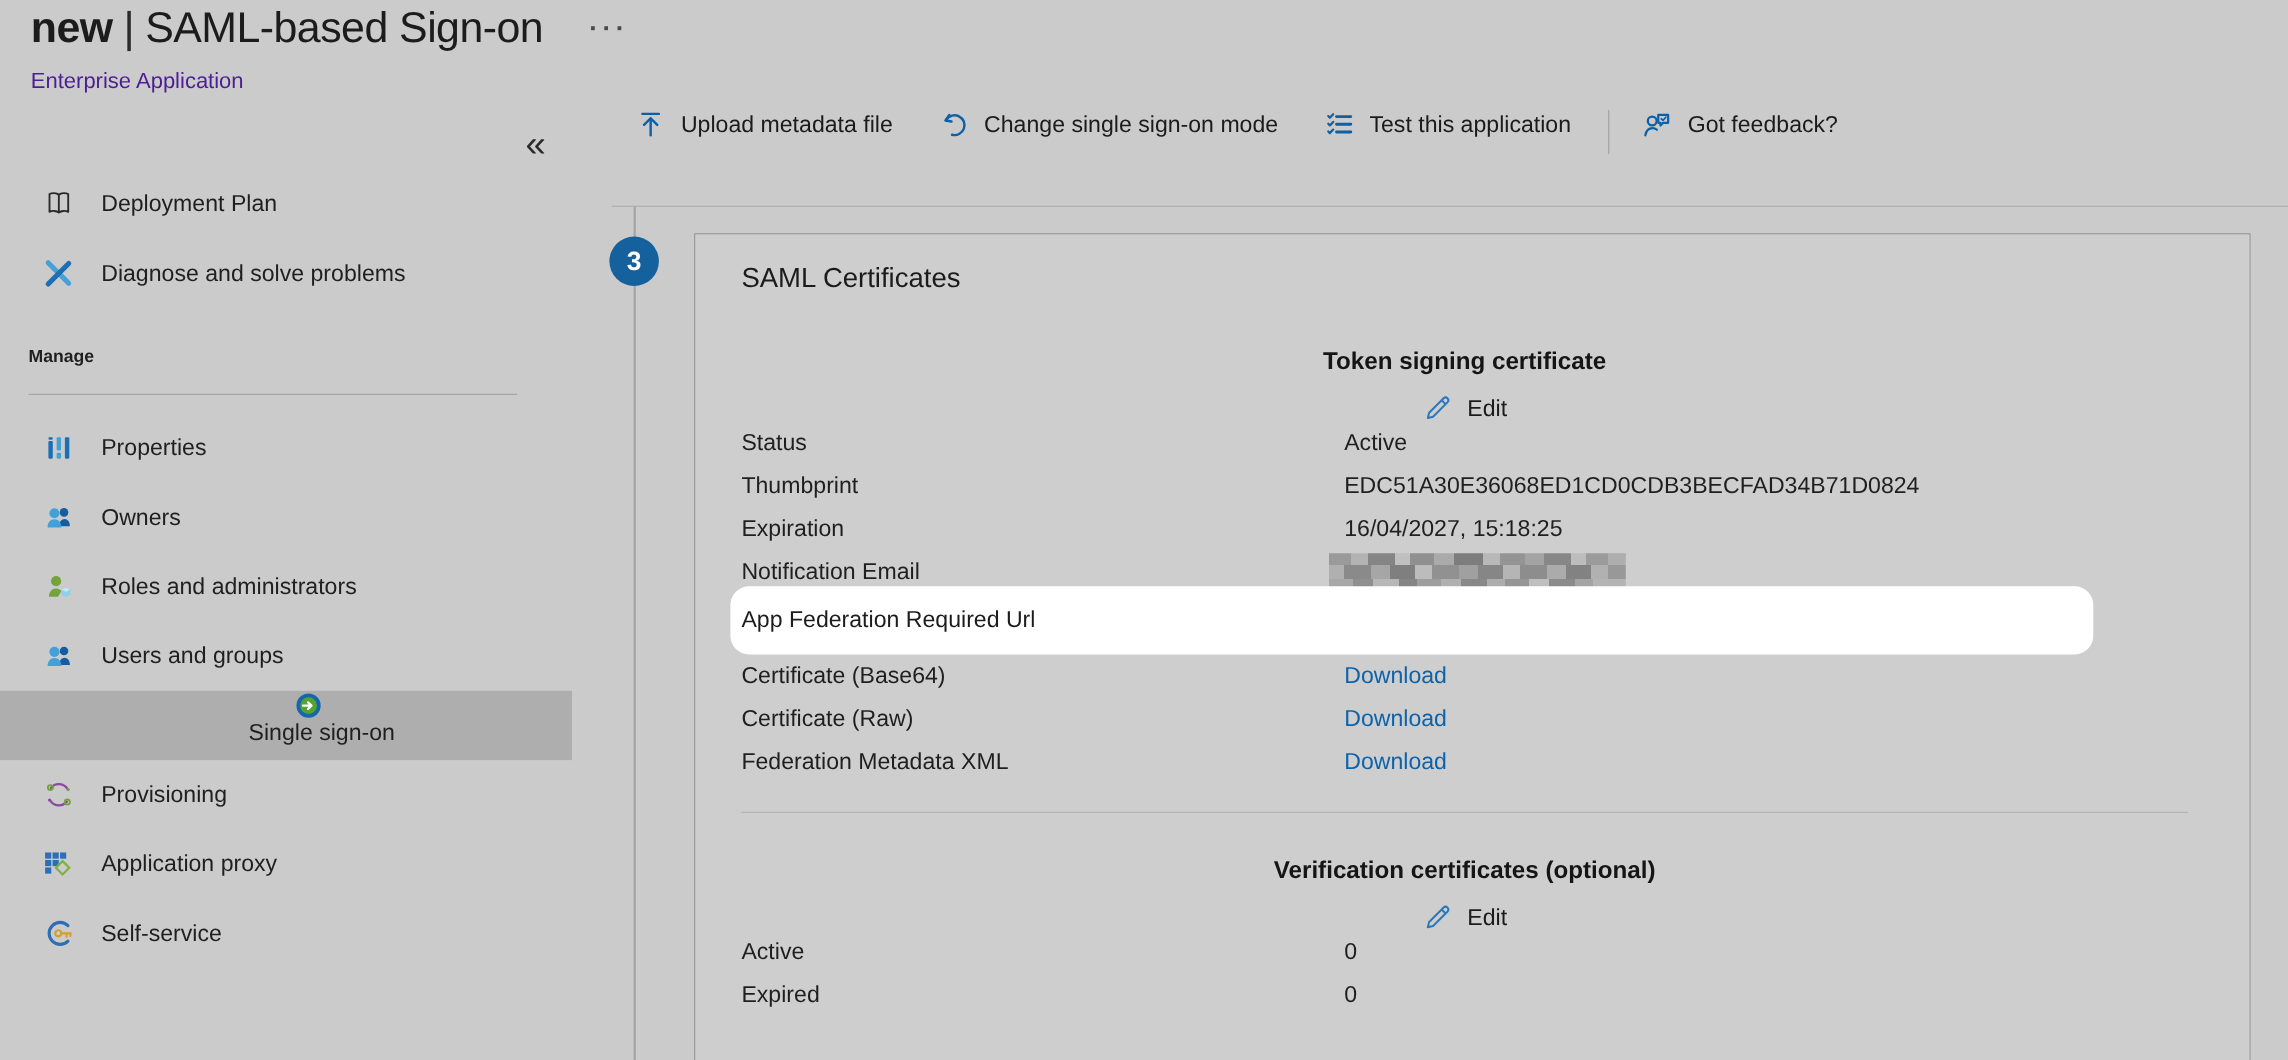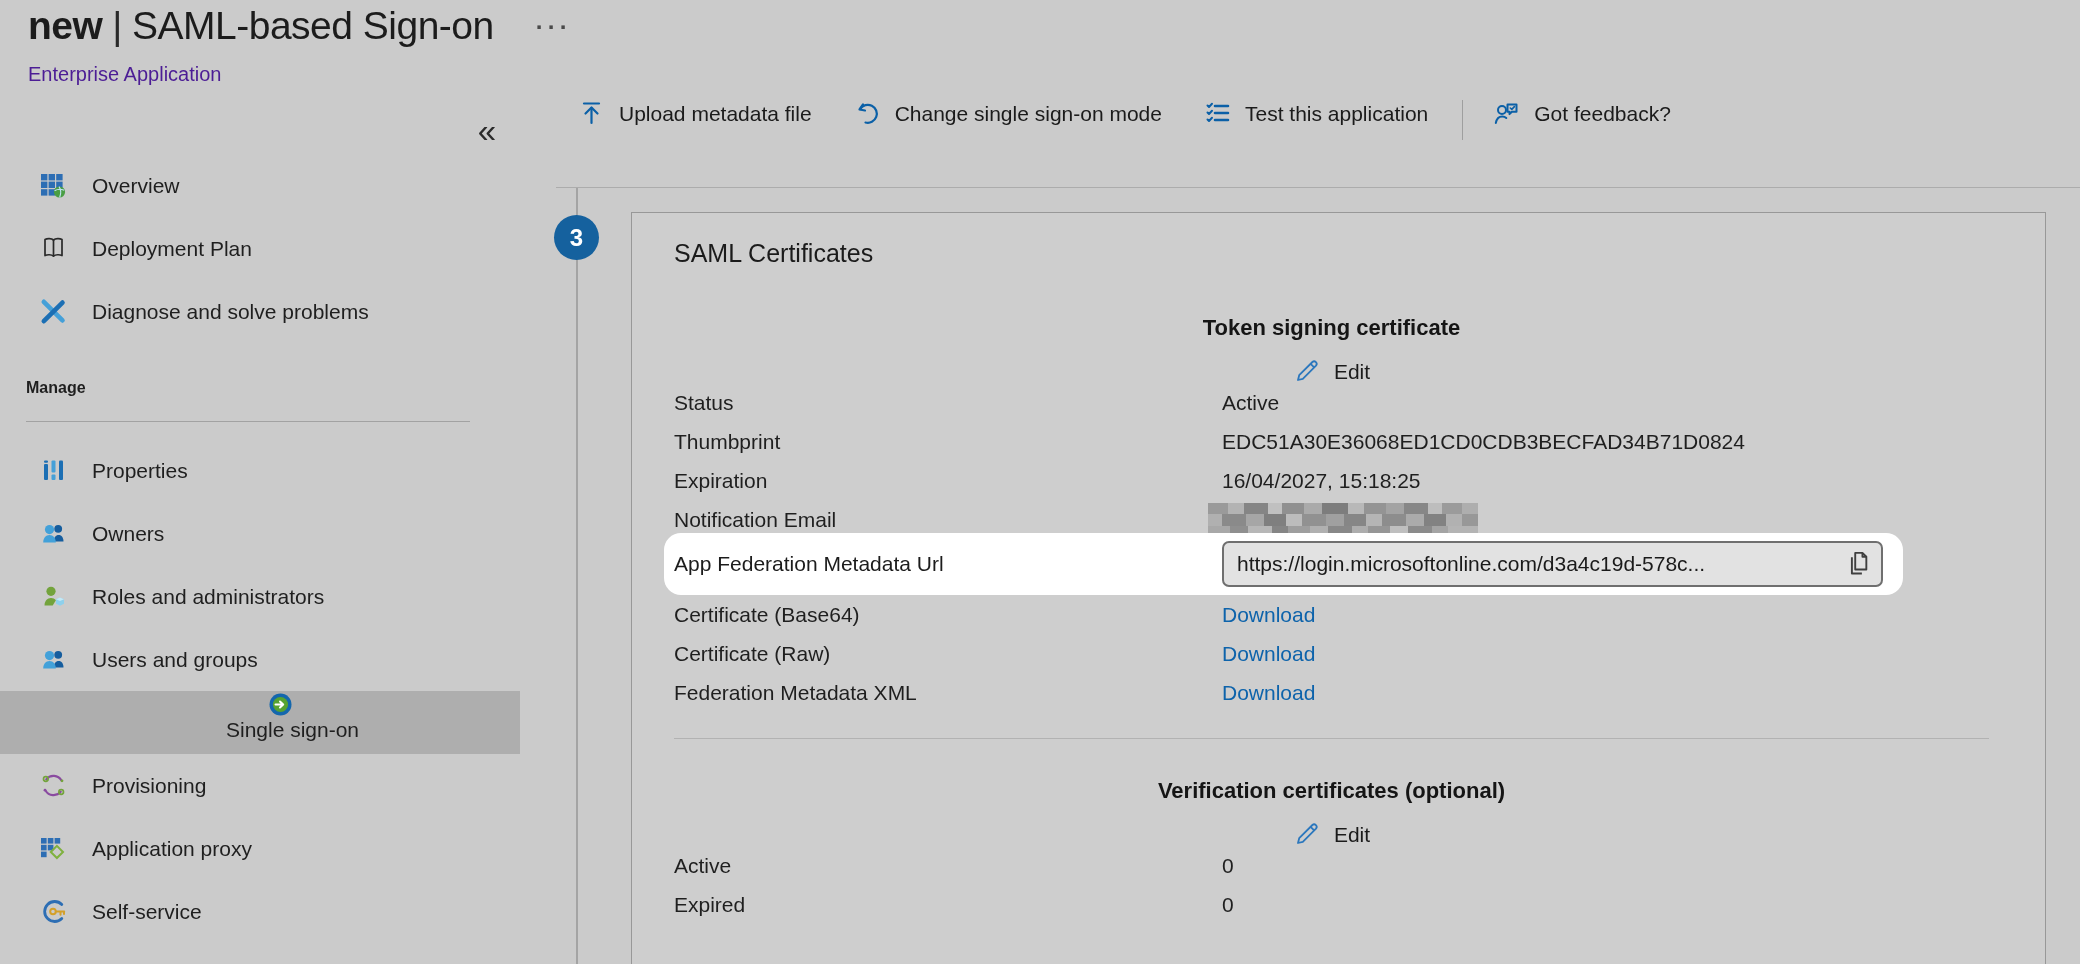--- a/index.html
+++ b/index.html
@@ -82,39 +82,20 @@
       <div class="page-title"><span class="title-primary">new</span><span class="title-sep">|</span><span class="title-secondary">SAML-based Sign-on</span></div>
       <div class="more-btn">···</div>
     </div>
     <div class="subtitle">Enterprise Application</div>
   </div>
 
   <div class="sidebar">
     <div class="collapse-btn">«</div>
     <div class="nav">
 
-      <div class="nav-item">
-        <span class="ico">
-          <svg viewBox="0 0 27 27">
-              <g fill="#2d6eb4">
-                <rect x="1" y="2" width="6.4" height="6.4"></rect>
-                <rect x="8.6" y="2" width="6.4" height="6.4"></rect>
-                <rect x="16.2" y="2" width="6.4" height="6.4"></rect>
-                <rect x="1" y="9.6" width="6.4" height="6.4"></rect>
-                <rect x="8.6" y="9.6" width="6.4" height="6.4"></rect>
-                <rect x="16.2" y="9.6" width="6.4" height="6.4"></rect>
-                <rect x="1" y="17.2" width="6.4" height="6.4"></rect>
-                <rect x="8.6" y="17.2" width="6.4" height="6.4"></rect>
-              </g>
-              <circle cx="19.5" cy="20" r="5.6" fill="#4a9e44"></circle>
-              <path d="M14.6 18.8c2.2-1.4 6.6-1.8 9.6-.6M19 14.6c1.9 2.6 2 7.2.7 10.8" stroke="#bfe3f2" stroke-width="1.2" fill="none"></path>
-            </svg>
-        </span>
-        <span class="lbl">Overview</span>
-      </div>
 
       <div class="nav-item">
         <span class="ico">
           <svg viewBox="0 0 27 27" fill="none" stroke="#2a2a2a" stroke-width="1.7" stroke-linejoin="round">
               <path d="M13.5 5C11.4 3.2 7.3 3.2 5 4.4v16.2c2.3-1.2 6.4-1.2 8.5.6 2.1-1.8 6.2-1.8 8.5-.6V4.4C19.7 3.2 15.6 3.2 13.5 5Z"></path>
               <path d="M13.5 5v16.2"></path>
             </svg>
         </span>
         <span class="lbl">Deployment Plan</span>
       </div>
@@ -357,31 +338,21 @@
                     <rect x="182" y="23" width="18" height="11" fill="#bfbfbf"></rect>
                     <rect x="200" y="23" width="24" height="11" fill="#8b8b8b"></rect>
                     <rect x="224" y="23" width="16" height="11" fill="#a4a4a4"></rect>
                     <rect x="240" y="23" width="30" height="11" fill="#b4b4b4"></rect>
                   </g>
                 </svg>
             </span>
           </div>
 
           <div class="url-row">
-            <span>App Federation Metadata Url</span>
-            <div class="url-input">
-              <span class="url-text">https://login.microsoftonline.com/d3a4c19d-578c...</span>
-              <span class="copy-btn">
-                <svg viewBox="0 0 27 27" fill="none" stroke="#3f3f3f" stroke-width="1.7" stroke-linejoin="round">
-                    <path d="M11 3.5h6.5l3.5 3.5v11.5h-10z"></path>
-                    <path d="M17.5 3.5V7H21"></path>
-                    <path d="M8 7.5V22h9"></path>
-                  </svg>
-              </span>
-            </div>
+            <span>App Federation Required Url</span>
           </div>
 
           <div class="kv">
             <span>Certificate (Base64)</span>
             <a class="v link">Download</a>
           </div>
           <div class="kv">
             <span>Certificate (Raw)</span>
             <a class="v link">Download</a>
           </div>

